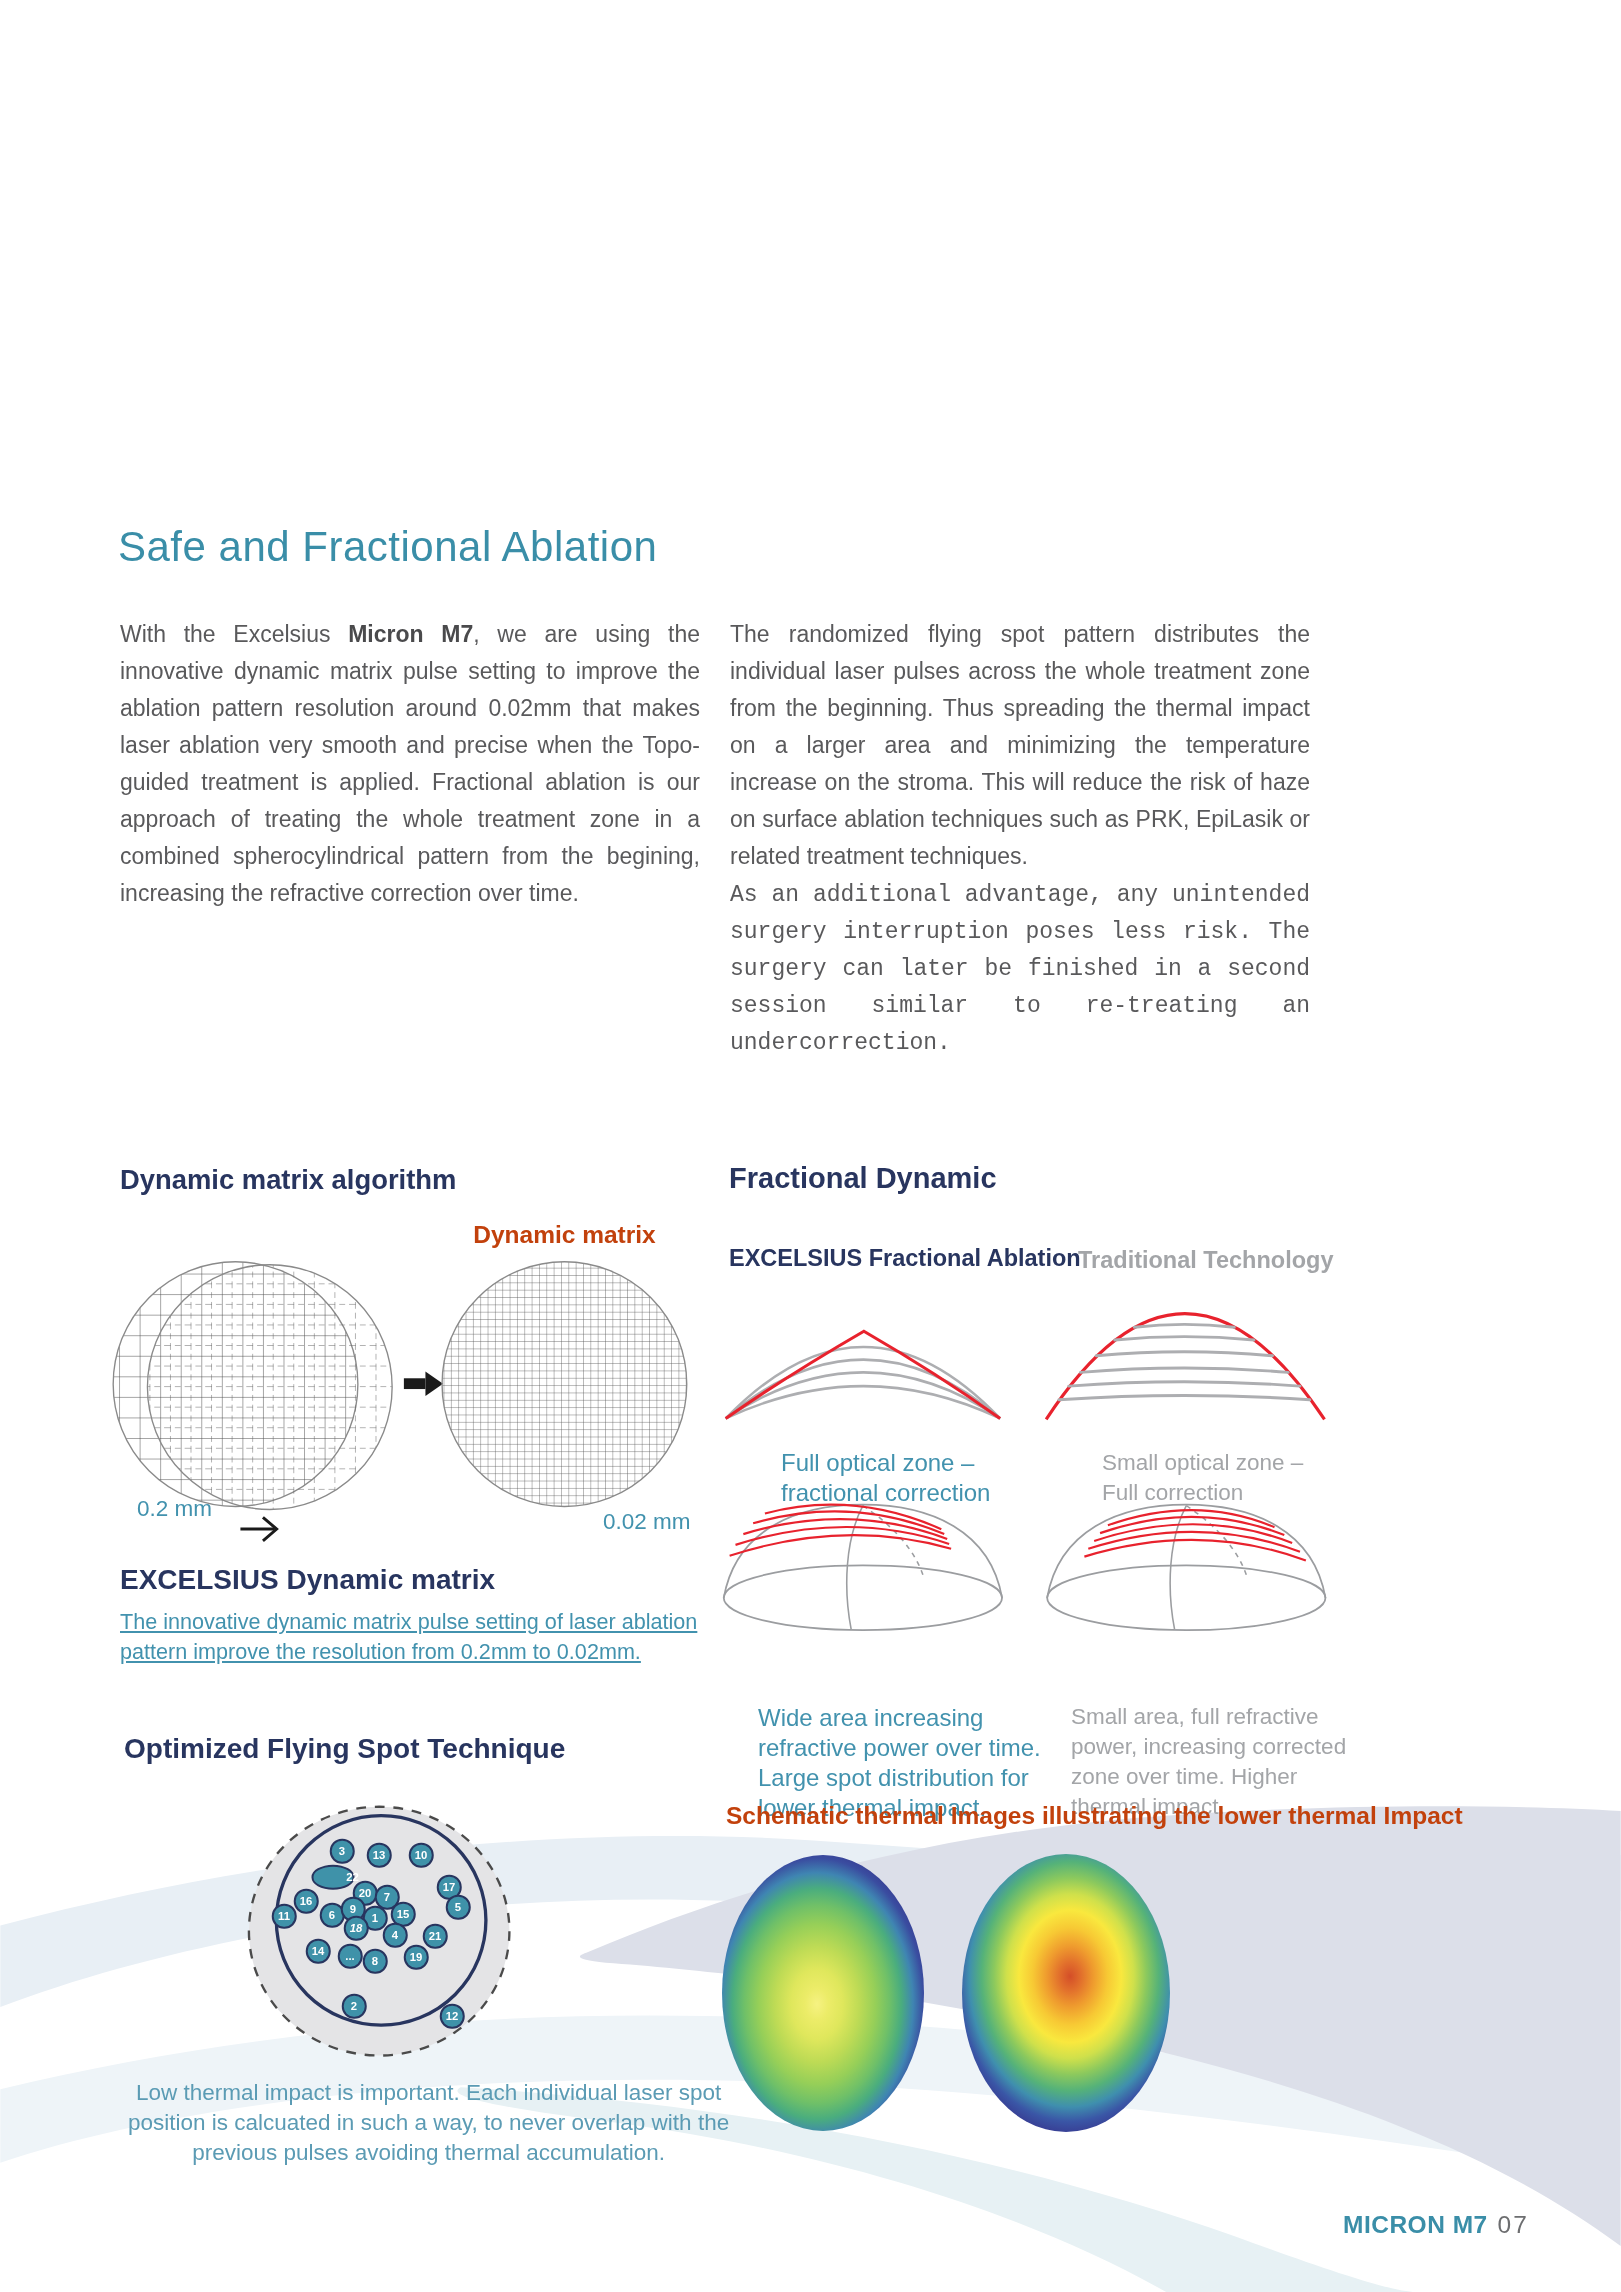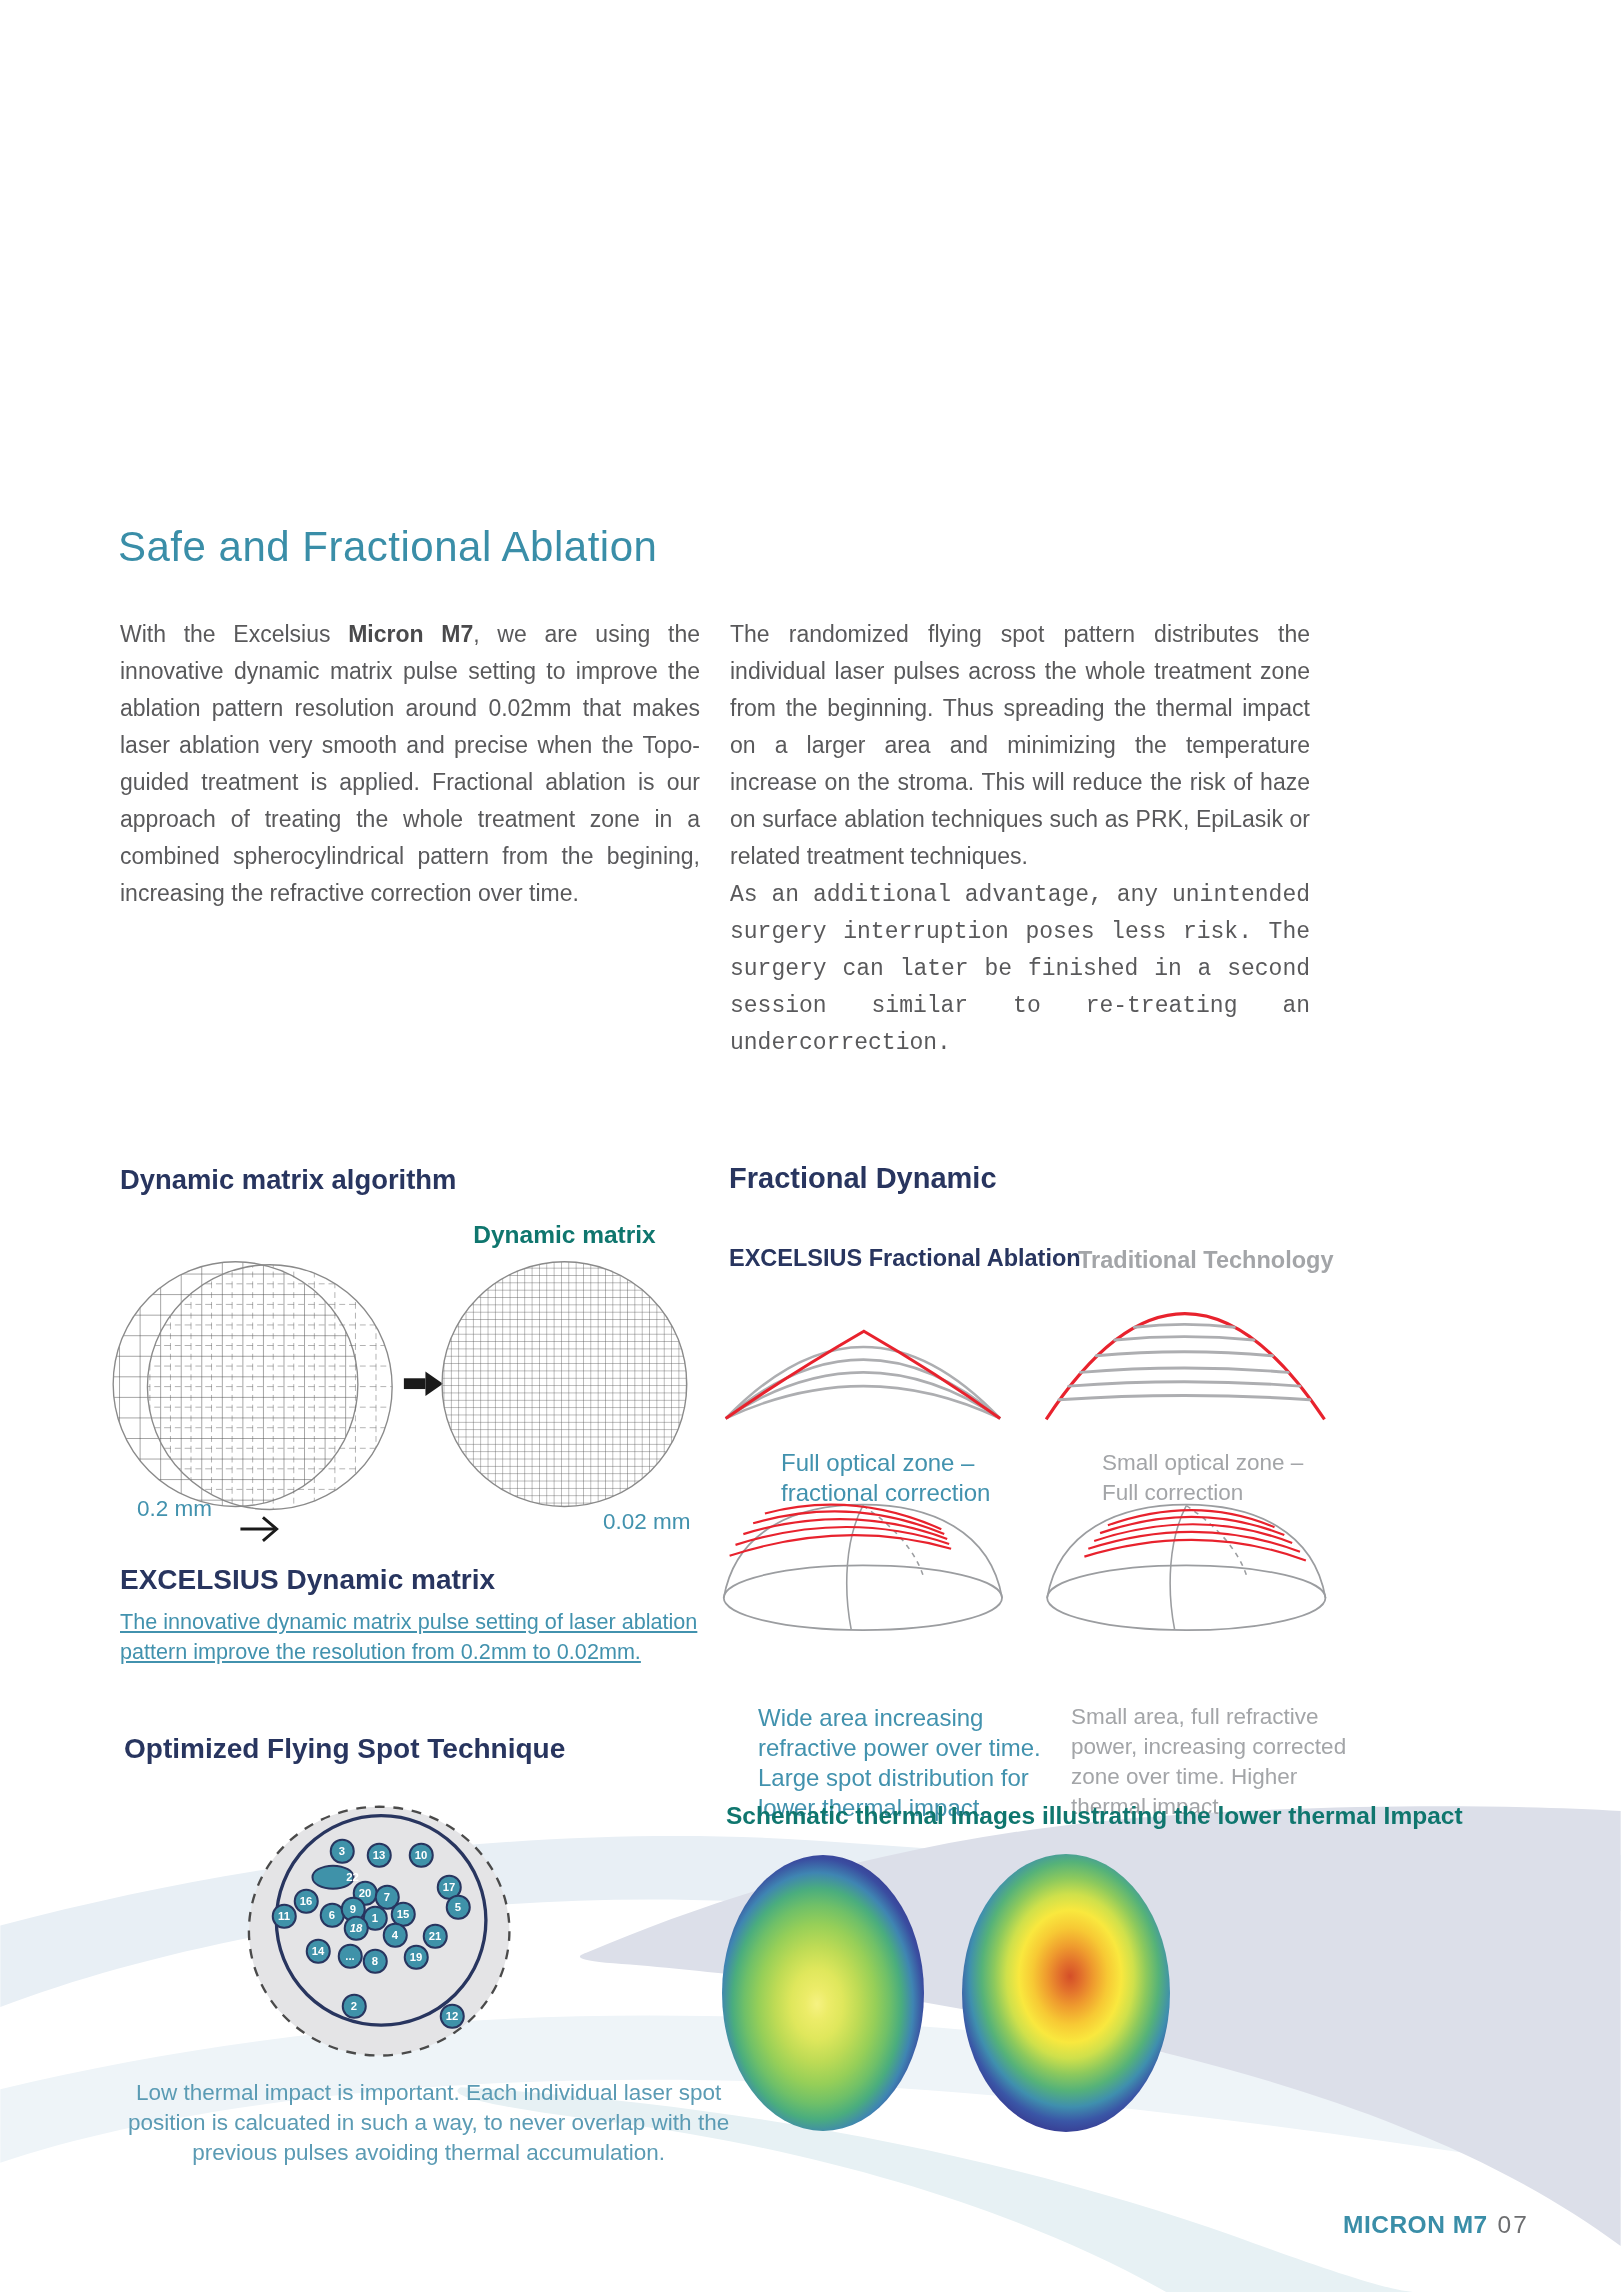--- a/index.html
+++ b/index.html
@@ -4,21 +4,21 @@
 <style>
   html,body{margin:0;padding:0;background:#ffffff;}
   body{font-family:"Liberation Sans","DejaVu Sans",sans-serif;}
   .page{position:relative;width:1621px;height:2293px;background:#ffffff;overflow:hidden;}
   .abs{position:absolute;}
   
   .h1{font-size:42px;font-weight:400;color:#3a8ea8;letter-spacing:0.5px;}
   .h2{font-size:28px;font-weight:700;color:#28355f;}
   .h3{font-size:23.5px;font-weight:700;color:#28355f;}
   .h3gray{font-size:23.5px;font-weight:700;color:#a3a5a8;}
-  .h4{font-size:24.5px;font-weight:700;color:#0f766e;}
+  .h4{font-size:24.5px;font-weight:700;color:#c2410c;}
   
   .col{width:580px;font-size:23px;line-height:37px;color:#59595b;text-align:justify;}
   .col p{margin:0;}
   .col p + p{margin-top:2px;font-family:Liberation Mono, monospace;}
   .col strong{color:#4a4a4c;}
   .cap-teal{font-size:24px;line-height:30px;color:#4292ae;white-space:pre-line;}
   .cap-gray{font-size:22.5px;line-height:30px;color:#a3a5a8;white-space:pre-line;}
   .cap-spot{font-size:22.5px;line-height:30px;color:#5b9bb4;white-space:pre-line;text-align:center;}
   .mm-label{font-size:22.5px;color:#4292ae;}
   .footer{font-size:24.5px;}

